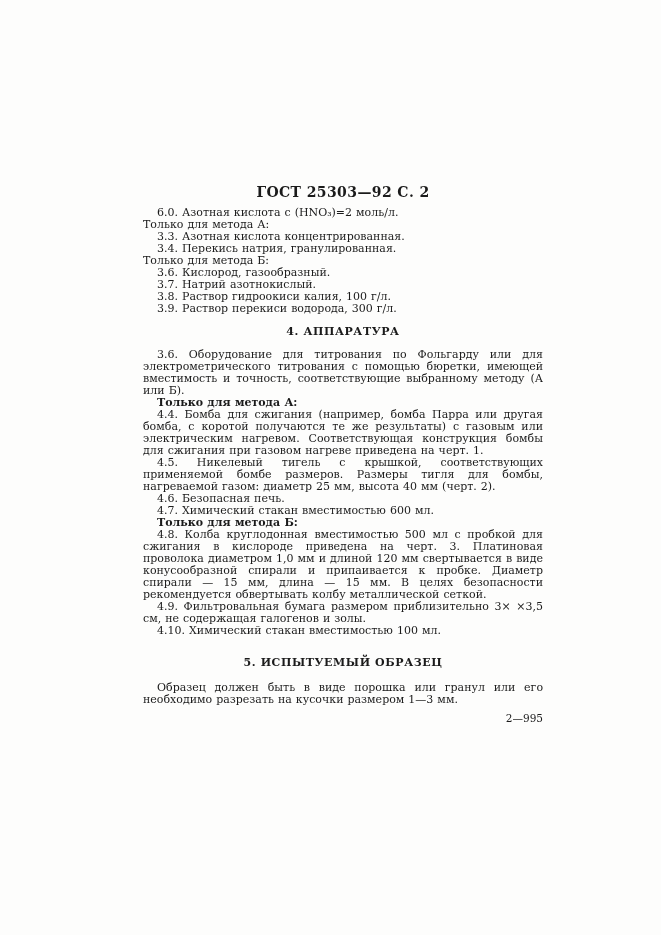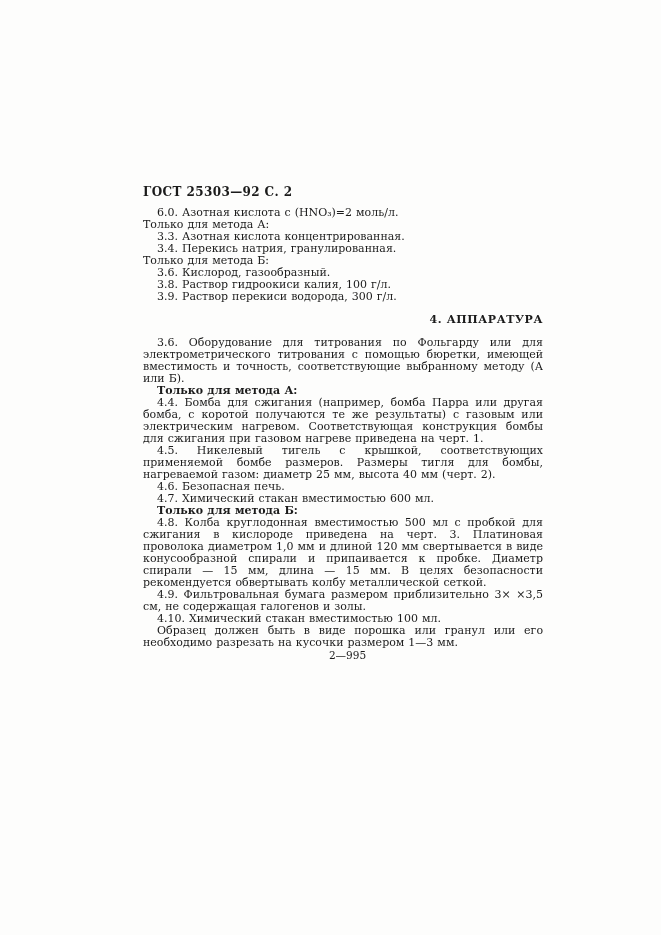--- a/index.html
+++ b/index.html
@@ -20,78 +20,80 @@
   }
   .textblock {
     position: absolute;
     left: 143px;
     top: 186px;
     width: 400px;
     font-size: 11px;
     line-height: 12px;
   }
   .stamp {
-    text-align: left;
+    text-align: center;
     font-weight: 700;
-    font-size: 12px;
+    font-size: 14px;
     letter-spacing: 0.4px;
     margin-bottom: 9px;
   }
   p {
     margin: 0;
     text-align: justify;
     text-indent: 14px;
     word-spacing: 0.5px;
   }
   p.flush { text-indent: 0; }
   p.boldlabel { font-weight: 700; }
   .sec-title {
     margin: 11px 0 11px 0;
-    text-align: right;
+    text-align: center;
     font-weight: 700;
     font-size: 11px;
     letter-spacing: 0.6px;
   }
   .sec-title.sec5 { margin: 20px 0 13px 0; }
   .footer-mark {
-    margin-top: 0;
-    text-align: center;
+    margin-top: 6px;
+    text-align: right;
     text-indent: 9px;
     font-size: 10.5px;
   }
 </style>
 </head>
 <body>
 
 <div class="page">
   <div class="textblock">
 
     <div class="stamp">ГОСТ 25303—92 С. 2</div>
 
     <p>6.0. Азотная кислота c (HNO₃)=2 моль/л.</p>
     <p class="flush">Только для метода А:</p>
     <p>3.3. Азотная кислота концентрированная.</p>
     <p>3.4. Перекись натрия, гранулированная.</p>
     <p class="flush">Только для метода Б:</p>
     <p>3.6. Кислород, газообразный.</p>
+    <p>3.7. Натрий азотнокислый.</p>
     <p>3.8. Раствор гидроокиси калия, 100 г/л.</p>
     <p>3.9. Раствор перекиси водорода, 300 г/л.</p>
 
     <div class="sec-title">4. АППАРАТУРА</div>
 
     <p>3.6. Оборудование для титрования по Фольгарду или для электрометрического титрования с помощью бюретки, имеющей вместимость и точность, соответствующие выбранному методу (А или Б).</p>
     <p class="boldlabel">Только для метода А:</p>
     <p>4.4. Бомба для сжигания (например, бомба Парра или другая бомба, с коротой получаются те же результаты) с газовым или электрическим нагревом. Соответствующая конструкция бомбы для сжигания при газовом нагреве приведена на черт. 1.</p>
     <p>4.5. Никелевый тигель с крышкой, соответствующих применяемой бомбе размеров. Размеры тигля для бомбы, нагреваемой газом: диаметр 25 мм, высота 40 мм (черт. 2).</p>
     <p>4.6. Безопасная печь.</p>
     <p>4.7. Химический стакан вместимостью 600 мл.</p>
     <p class="boldlabel">Только для метода Б:</p>
     <p>4.8. Колба круглодонная вместимостью 500 мл с пробкой для сжигания в кислороде приведена на черт. 3. Платиновая проволока диаметром 1,0 мм и длиной 120 мм свертывается в виде конусообразной спирали и припаивается к пробке. Диаметр спирали — 15 мм, длина — 15 мм. В целях безопасности рекомендуется обвертывать колбу металлической сеткой.</p>
     <p>4.9. Фильтровальная бумага размером приблизительно 3× ×3,5 см, не содержащая галогенов и золы.</p>
     <p>4.10. Химический стакан вместимостью 100 мл.</p>
 
+    <div class="sec-title sec5">5. ИСПЫТУЕМЫЙ ОБРАЗЕЦ</div>
 
     <p>Образец должен быть в виде порошка или гранул или его необходимо разрезать на кусочки размером 1—3 мм.</p>
 
     <div class="footer-mark">2—995</div>
 
   </div>
 </div>
 
 </body></html>

